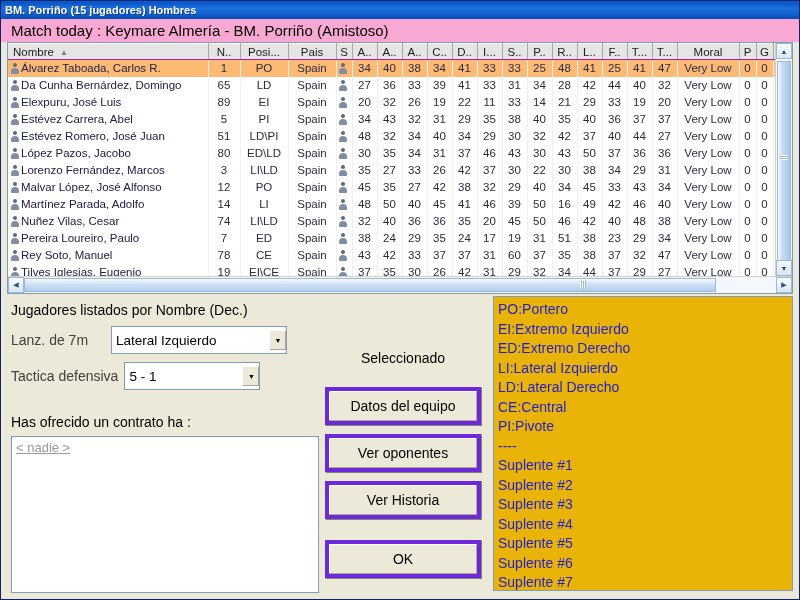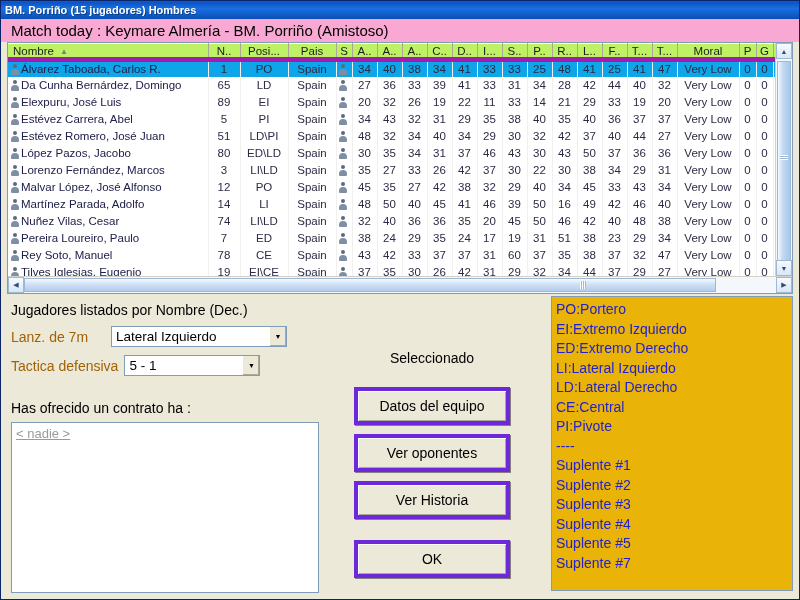--- a/index.html
+++ b/index.html
@@ -77,23 +77,23 @@
     display: flex;
     flex-direction: column;
   }
   table.grid {
     border-collapse: collapse;
     table-layout: fixed;
     width: 100%;
     font-size: 11.5px;
   }
   table.grid th {
-    background: #bef264;
+    background: #e5e5e5;
     border-right: 1px solid #aca899;
-    border-bottom: 5px solid #a21caf;
+    border-bottom: 1px solid #a21caf;
     border-top: 1px solid #ffffff;
     font-weight: normal;
     color: #1d1d1d;
     height: 16px;
     padding: 0 2px;
     font-size: 11.5px;
     white-space: nowrap;
     overflow: hidden;
     text-align: center;
     box-sizing: border-box;
@@ -116,21 +116,21 @@
     text-align: center;
     border-right: 1px solid #f0f0f0;
     box-sizing: border-box;
   }
   table.grid td.name-cell {
     text-align: left;
     padding-left: 2px;
     color: #20204a;
   }
   table.grid tr.row-sel td {
-    background: #0ea5e9;
+    background: #fdba74;
   }
   table.grid tr.row-alt td { background: #ffffff; }
   .pic {
     display: inline-block;
     width: 9px;
     height: 11px;
     margin-right: 2px;
     vertical-align: -2px;
     position: relative;
   }
@@ -234,47 +234,46 @@
     background: repeating-linear-gradient(to right, #ffffff 0 1px, #9db9d4 1px 2px);
   }
   
   .bottom {
     flex: 1 1 auto;
     display: flex;
     flex-direction: row;
     padding: 6px 6px 4px 6px;
     box-sizing: border-box;
     min-height: 0;
-    gap: 29px;
   }
   .col-left {
     width: 312px;
     flex: 0 0 312px;
     display: flex;
     flex-direction: column;
   }
   .lbl-sorted {
     font-size: 14px;
     color: #000;
     margin: 2px 0 8px 4px;
   }
   .field-row {
     display: flex;
     align-items: center;
     margin-bottom: 8px;
   }
   .field-row .fl {
     font-size: 14px;
-    color: #a16207;
+    color: #404040;
     margin-left: 4px;
   }
   .combo {
     background: #ffffff;
     border: 1px solid #7f9db9;
-    height: 21px;
+    height: 28px;
     box-sizing: border-box;
     display: flex;
     align-items: center;
     font-size: 13.5px;
     color: #000;
     padding-left: 4px;
     position: relative;
   }
   .combo .cv { flex: 1 1 auto; white-space: nowrap; overflow: hidden; }
   .combo-arrow {
@@ -809,16 +808,17 @@
         <div class="legend-line">LI:Lateral Izquierdo</div>
         <div class="legend-line">LD:Lateral Derecho</div>
         <div class="legend-line">CE:Central</div>
         <div class="legend-line">PI:Pivote</div>
         <div class="legend-line">----</div>
         <div class="legend-line">Suplente #1</div>
         <div class="legend-line">Suplente #2</div>
         <div class="legend-line">Suplente #3</div>
         <div class="legend-line">Suplente #4</div>
         <div class="legend-line">Suplente #5</div>
+        <div class="legend-line">Suplente #6</div>
         <div class="legend-line">Suplente #7</div>
       </div>
   </div>
 </div>
 
 </body></html>

